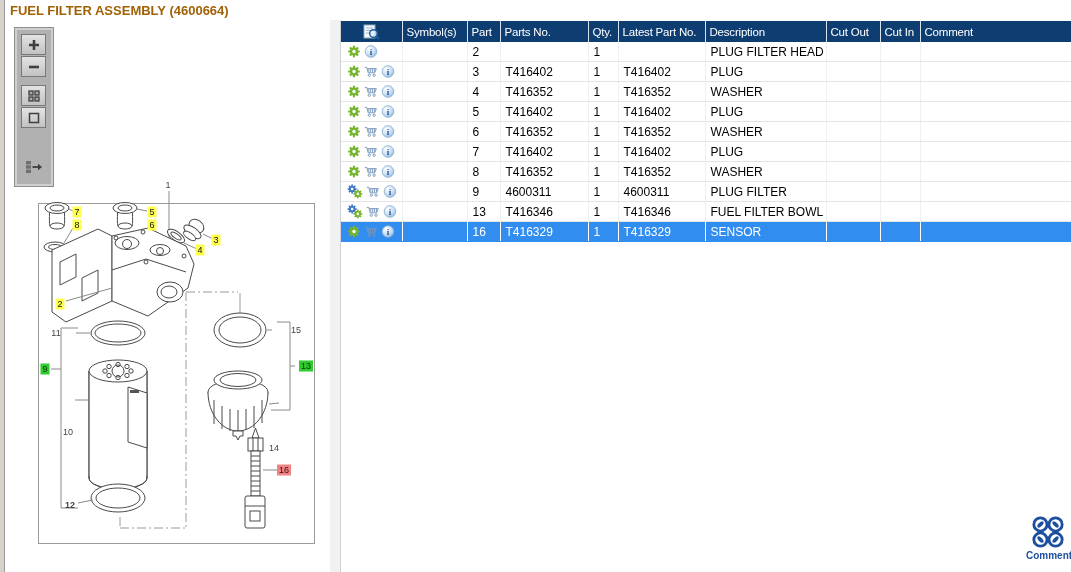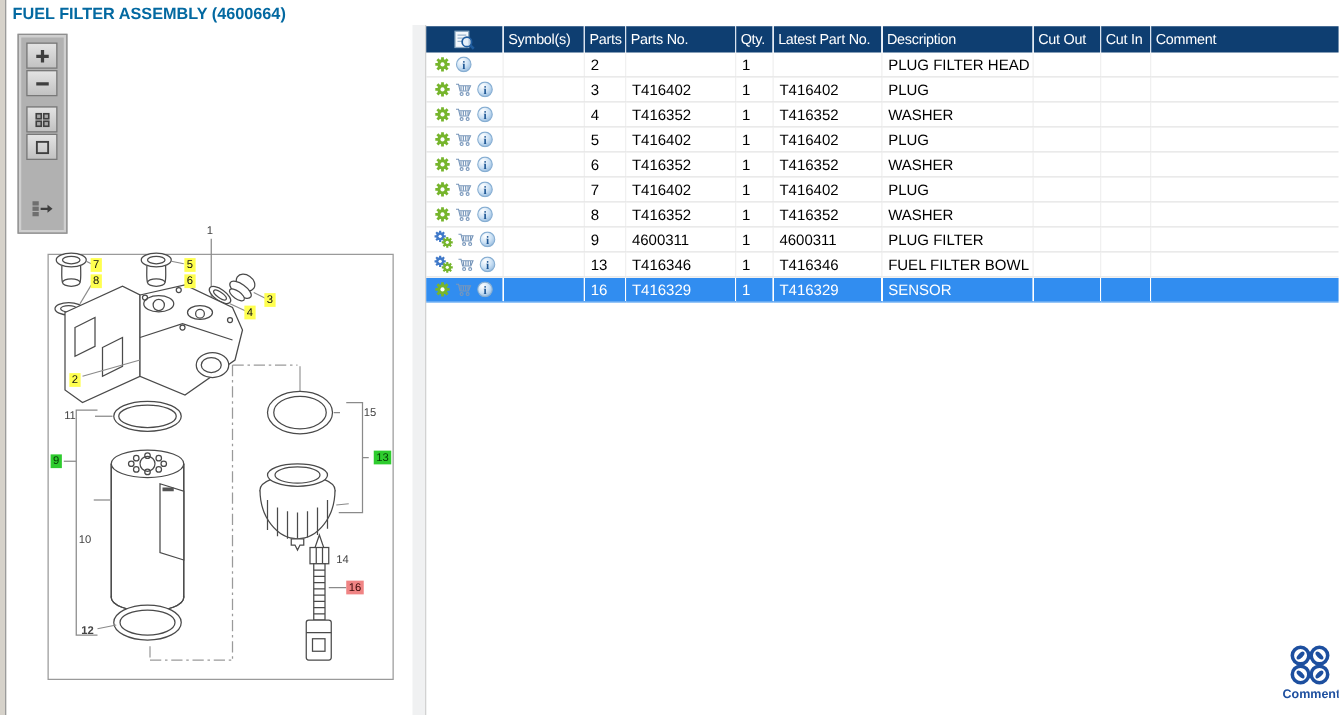--- a/index.html
+++ b/index.html
@@ -3,21 +3,21 @@
 <meta charset="utf-8">
 <style>
   html,body{margin:0;padding:0;}
   body{
     width:1071px;height:572px;position:relative;overflow:hidden;
     background:#ffffff;font-family:"Liberation Sans",sans-serif;
   }
   
   .left-strip{position:absolute;left:0;top:0;width:4px;height:572px;
     background:#d6d2ca;border-right:1px solid #9b9b9b;}
-  .title-bar{position:absolute;left:10px;top:3px;font-size:13px;font-weight:bold;color:#0369a1;}
+  .title-bar{position:absolute;left:10px;top:3px;font-size:13px;font-weight:bold;color:#a16207;}
   
   .diagram-svg{position:absolute;left:0;top:0;width:341px;height:572px;pointer-events:none;}
   .toolbar{position:absolute;left:14px;top:27px;width:38px;height:158px;
     background:#b1b1b1;border:1px solid #8f8f8f;box-shadow:inset 0 0 0 2px #cfcfcf;z-index:6;}
   .tb-btn{position:absolute;left:6px;width:25px;height:21px;padding:0;cursor:pointer;
     background:linear-gradient(#e3e3e3,#c2c2c2);border:1px solid #787878;
     display:flex;align-items:center;justify-content:center;}
   .tb-btn svg{width:14px;height:14px;display:block;}
   .tb-btn:nth-child(1){top:6px}.tb-btn:nth-child(2){top:28px}
   .tb-btn:nth-child(3){top:57px}.tb-btn:nth-child(4){top:79px}
@@ -288,21 +288,21 @@
     </colgroup>
     <thead id="parts-table-head">
         <tr>
           <th class="icons-col"><span class="hdr-icon"><svg viewBox="0 0 17 16">
                 <rect x="1" y="1" width="11" height="13" fill="#f4f8fc" stroke="#8aa7c0"></rect>
                 <path d="M3 4 h7 M3 6.5 h7 M3 9 h4" stroke="#9ab4cc" stroke-width="1" fill="none"></path>
                 <circle cx="10.5" cy="9.5" r="3.8" fill="rgba(225,238,250,.75)" stroke="#1f5c9e" stroke-width="1.4"></circle>
                 <path d="M13.2 12.2 L16 15" stroke="#1f5c9e" stroke-width="2"></path>
               </svg></span></th>
           <th>Symbol(s)</th>
-          <th>Parts</th>
+          <th>Part</th>
           <th>Parts No.</th>
           <th>Qty.</th>
           <th>Latest Part No.</th>
           <th>Description</th>
           <th>Cut Out</th>
           <th>Cut In</th>
           <th>Comment</th>
         </tr>
       </thead>
     <tbody id="parts-table-body">

